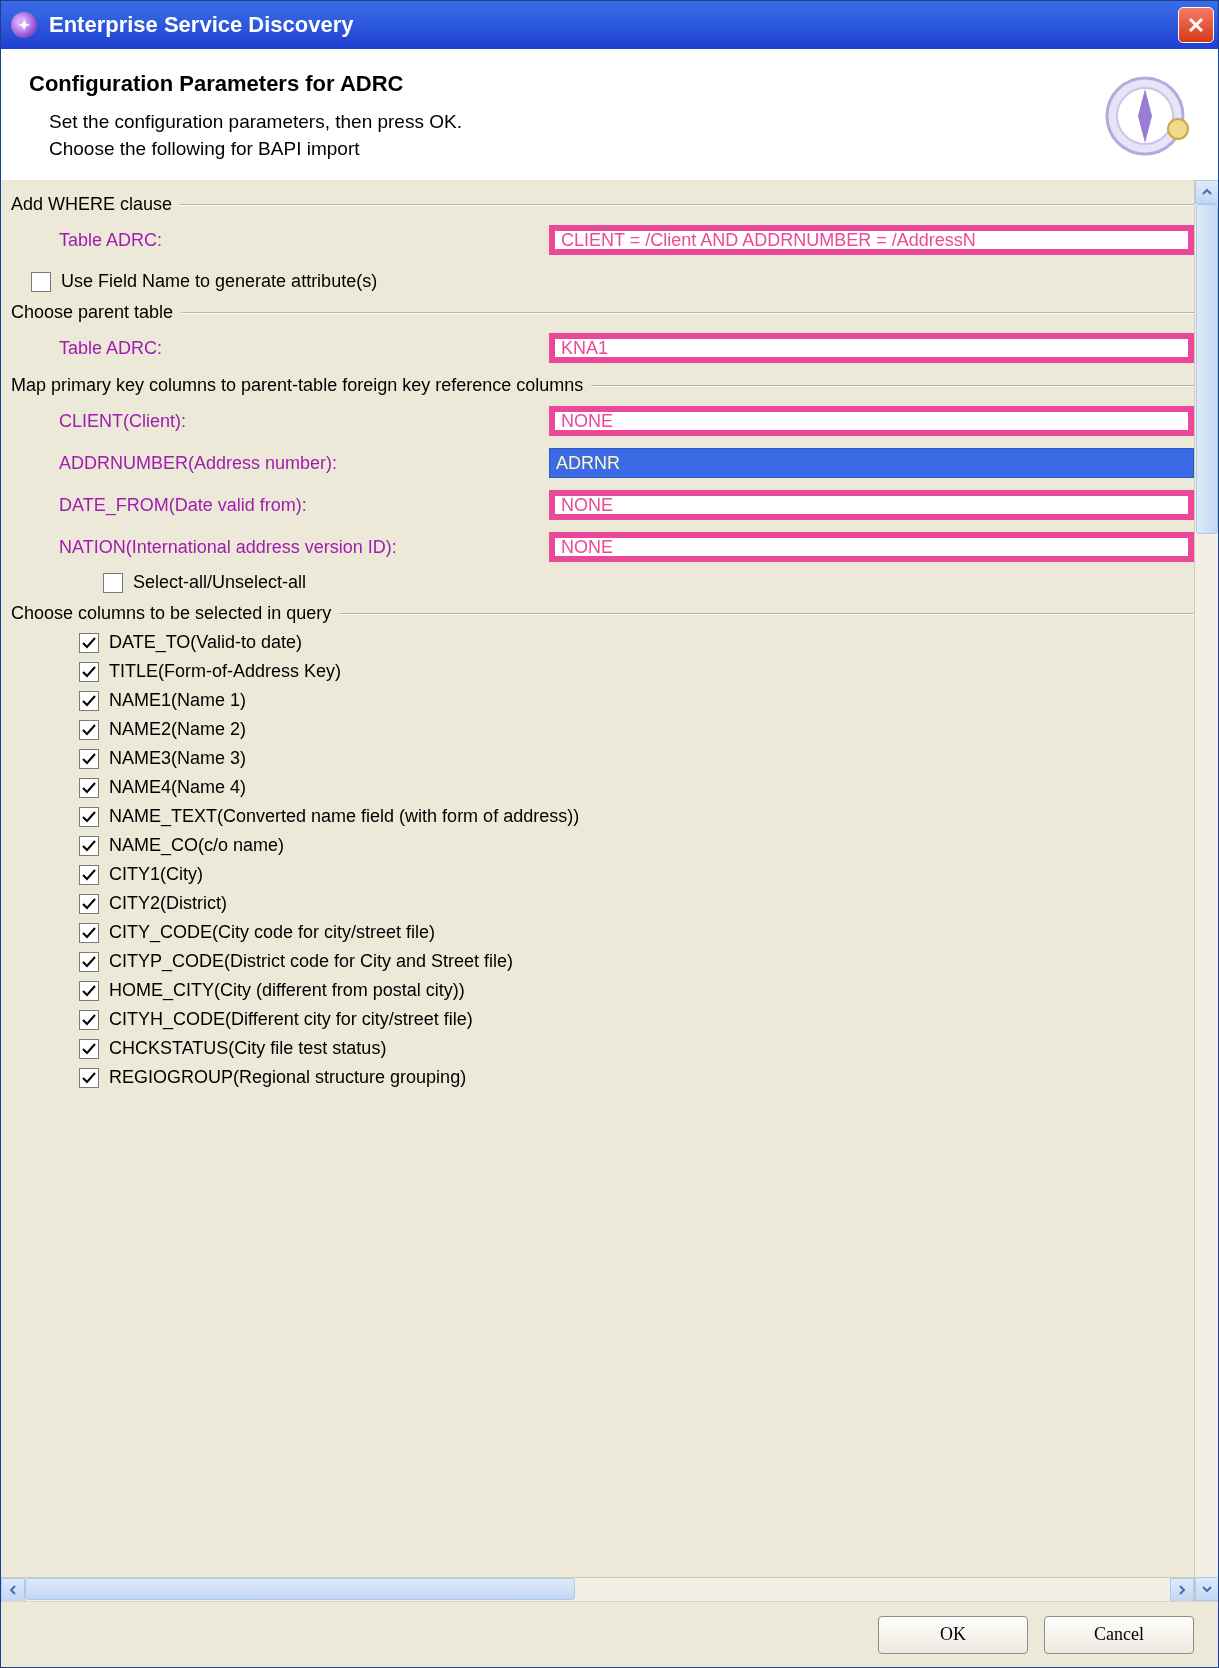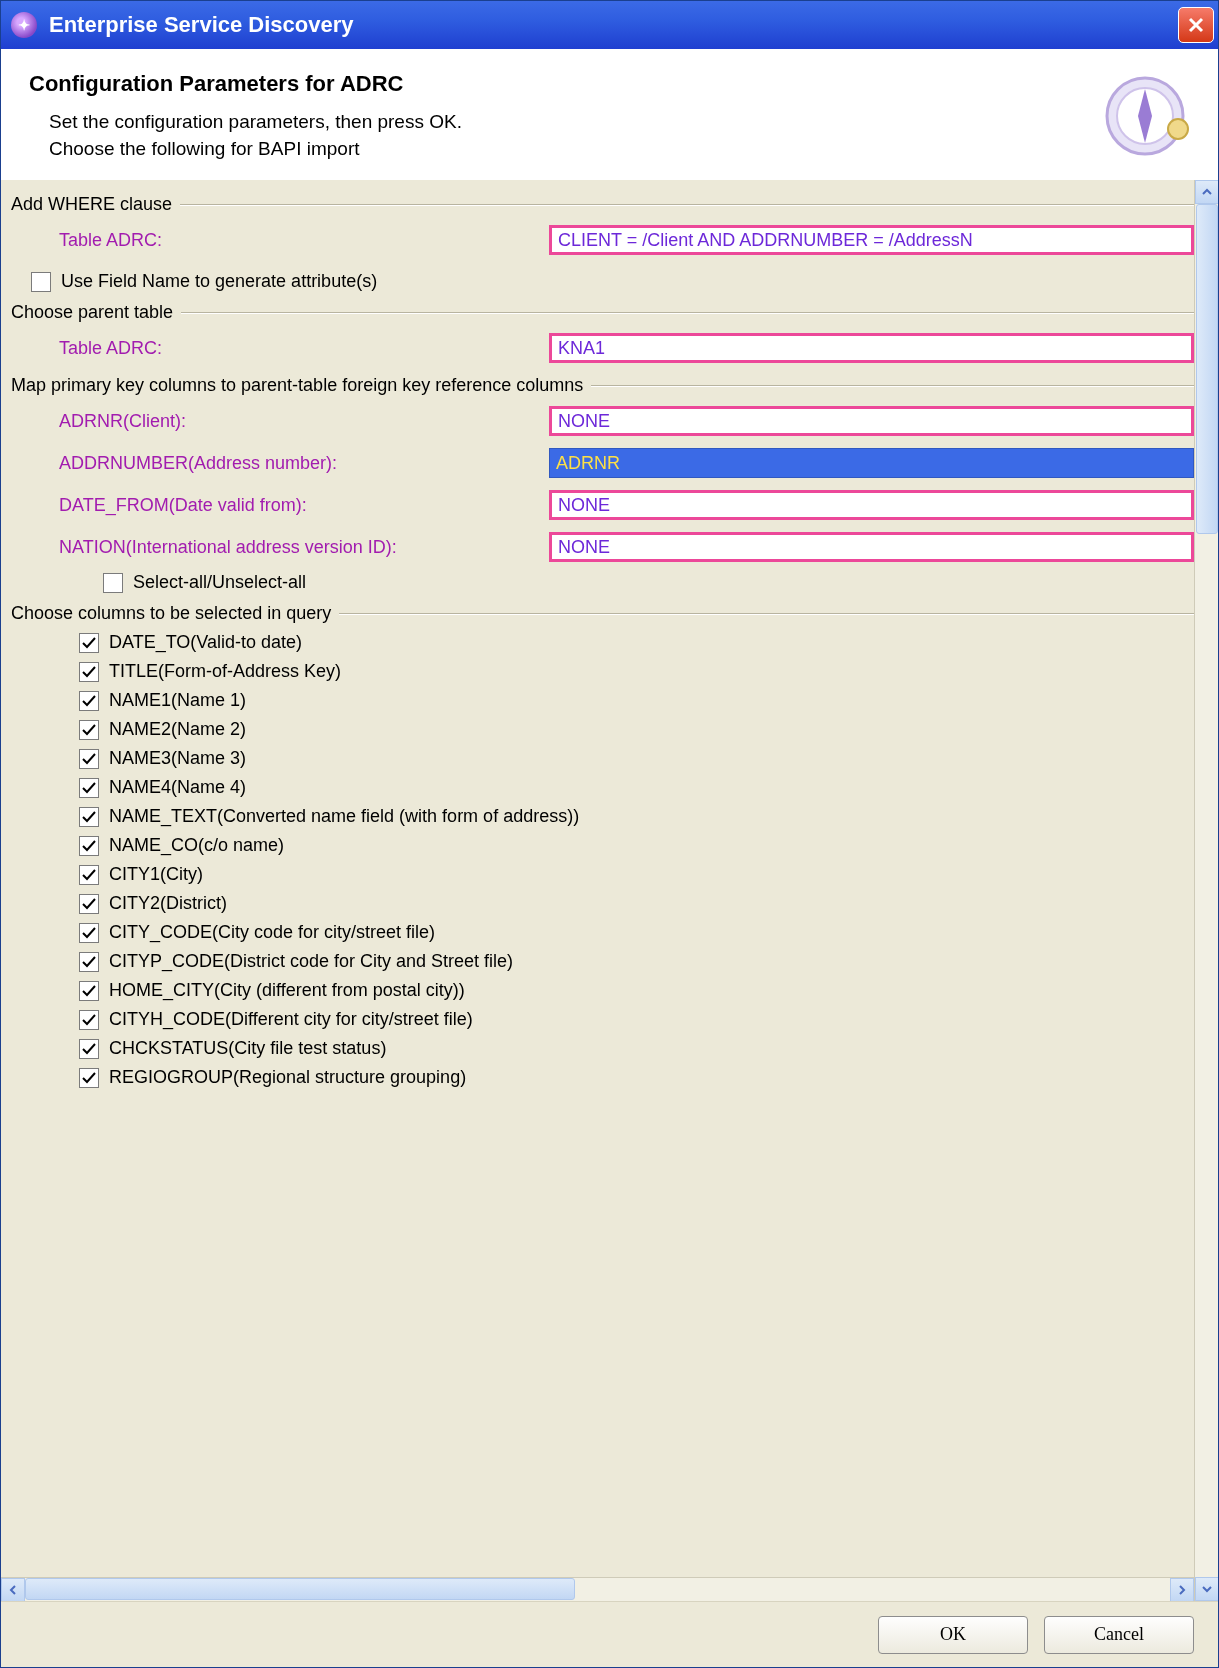--- a/index.html
+++ b/index.html
@@ -142,30 +142,30 @@
     padding: 6px 0 6px 48px;
   }
   .field-label {
     width: 490px;
     font-size: 18px;
     color: #a21caf;
   }
   .text-input {
     flex: 1;
     height: 30px;
-    border: 3px solid #ec4899;
+    border: 6px solid #ec4899;
     background: #fff;
     padding: 2px 6px;
     font-size: 18px;
     font-family: inherit;
-    color: #6d28d9;
+    color: #ec4899;
   }
   .text-input.selected {
     background: #3b6ae6;
-    color: #fde047;
+    color: #fef9c3;
     border: 1px solid #3058c0;
   }
   .checkbox-row {
     display: flex;
     align-items: center;
     padding: 4px 0 4px 20px;
     font-size: 18px;
   }
   .checkbox-row.indented-more { padding-left: 92px; }
   .chk {
@@ -266,21 +266,21 @@
           <div class="field-label">Table ADRC:</div>
           <input class="text-input" type="text" value="KNA1" style="">
         </div>
 
         <div class="group-legend">
           <span>Map primary key columns to parent-table foreign key reference columns</span>
           <div class="line"></div>
         </div>
         <div id="key-rows">
             <div class="field-row">
-              <div class="field-label">ADRNR(Client):</div>
+              <div class="field-label">CLIENT(Client):</div>
               <input type="text" class="text-input" value="NONE" style="">
             </div>
             <div class="field-row">
               <div class="field-label">ADDRNUMBER(Address number):</div>
               <input type="text" class="text-input selected" value="ADRNR" style="">
             </div>
             <div class="field-row">
               <div class="field-label">DATE_FROM(Date valid from):</div>
               <input type="text" class="text-input" value="NONE" style="">
             </div>

